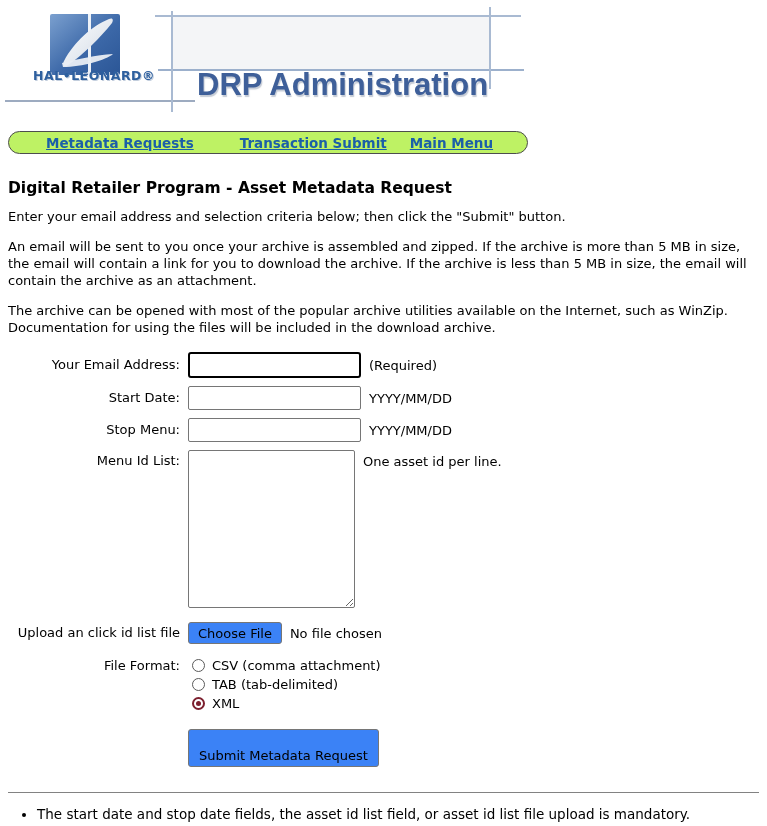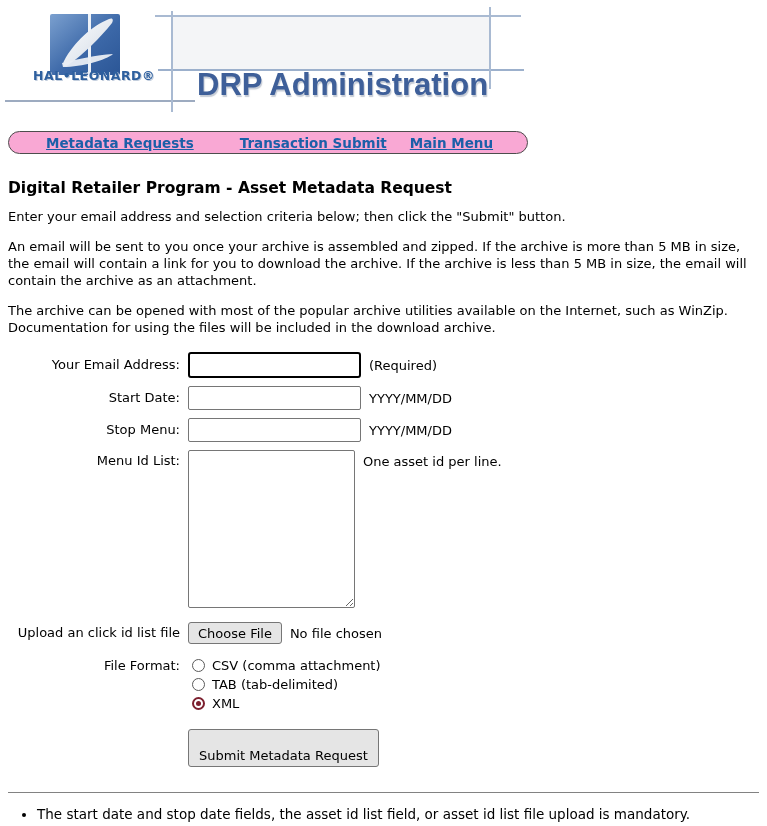--- a/index.html
+++ b/index.html
@@ -37,21 +37,21 @@
     white-space: nowrap;
     margin-top: 45px;
   }
 
   
   .nav-pill {
     margin: 13px 0 0 8px; width: 520px; height: 23px;
     border: 1px solid #4d4d4d; border-radius: 12px;
     display: flex; align-items: center;
     font-size: 13.5px; font-weight: bold;
-    background: #f9a8d4;
+    background: #bef264;
   }
   .nav-pill a { color: #1b5fa8; text-decoration: underline; white-space: nowrap; cursor: pointer; }
   .nav-item-1 { margin-left: 37px; }
   .nav-item-2 { margin-left: 46px; }
   .nav-item-3 { margin-left: 23px; }
 
   
   .content { margin: 0 8px; }
   .page-heading { font-size: 15.5px; font-weight: bold; margin: 25px 0 0 0; }
   .content p { margin: 11px 0 0 0; line-height: 17px; }
@@ -76,21 +76,21 @@
     border: 1px solid #767676; border-radius: 2px; padding: 1px 4px; background: #fff;
   }
   input[type="text"].focused { border: 2px solid #000; border-radius: 3px; height: 26px; }
   textarea {
     width: 167px; height: 158px; font: 13px "DejaVu Sans", sans-serif;
     border: 1px solid #767676; border-radius: 2px; padding: 2px 4px;
     resize: both;
   }
   .btn {
     font: 13px "DejaVu Sans", sans-serif; color: #000;
-    background: #e5e5e5; border: 1px solid #767676; border-radius: 3px;
+    background: #3b82f6; border: 1px solid #767676; border-radius: 3px;
     padding: 2px 9px; height: 22px; cursor: pointer;
   }
   .file-status { margin-left: 8px; white-space: nowrap; text-align: right; }
 
   .radio-row { display: flex; align-items: center; height: 19px; }
   input[type="radio"] {
     appearance: none; -webkit-appearance: none;
     width: 13px; height: 13px; margin: 0 7px 0 4px;
     border: 1px solid #5a5a5a; border-radius: 50%;
     background: #fff; position: relative; cursor: pointer;

